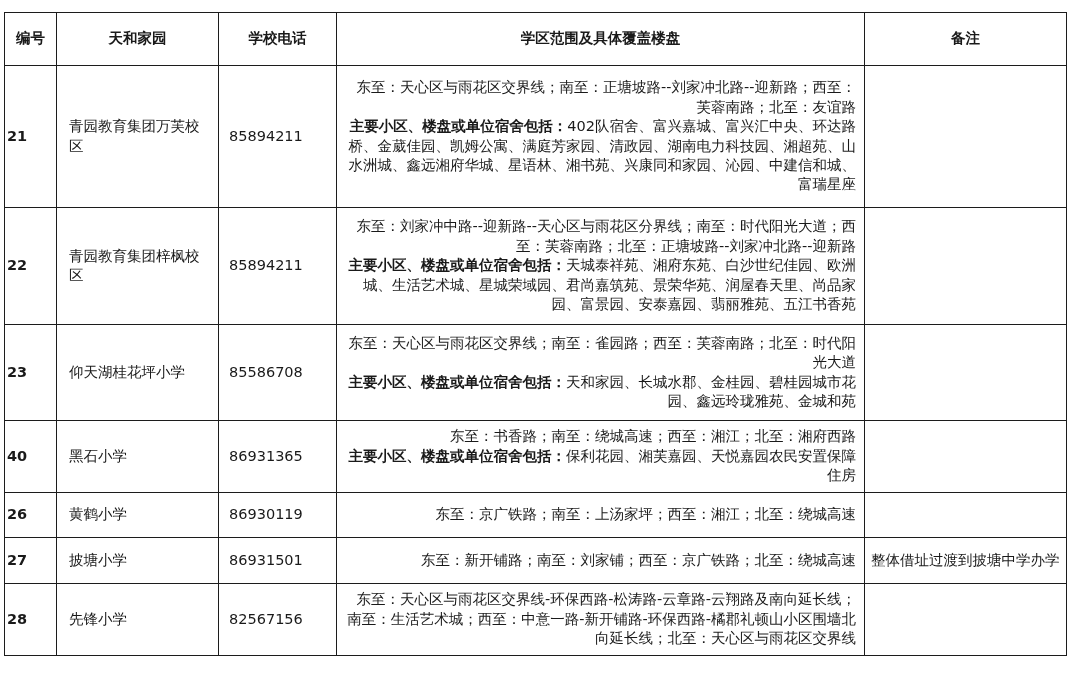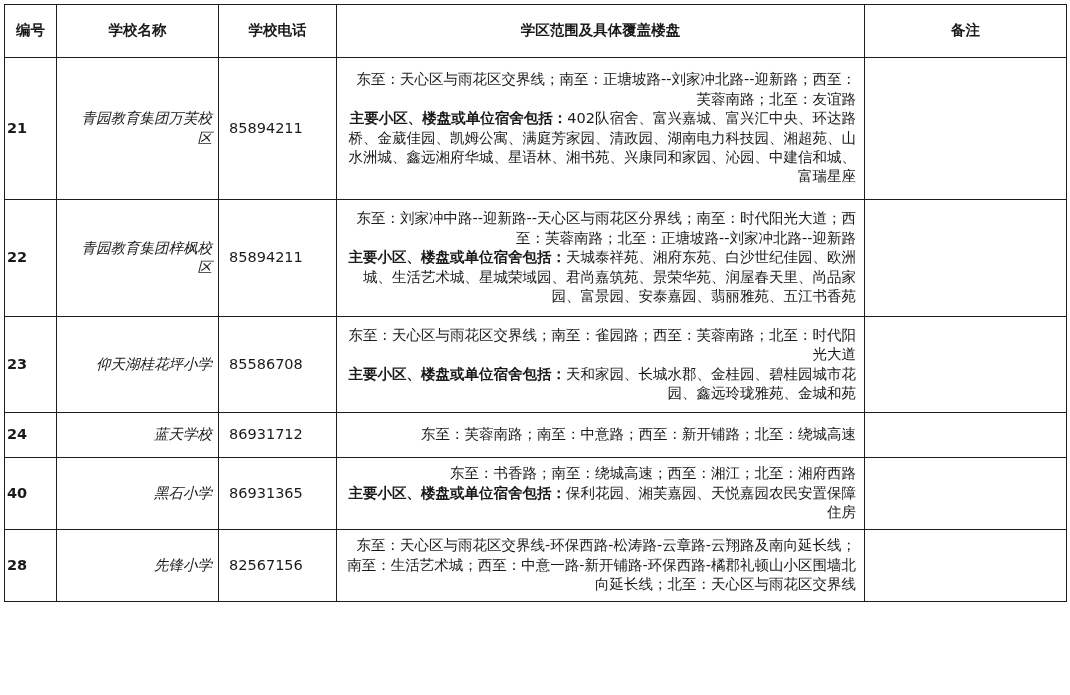--- a/index.html
+++ b/index.html
@@ -4,21 +4,21 @@
 <style>
   html, body {
     margin: 0;
     padding: 0;
     background: #ffffff;
     font-family: "DejaVu Sans", sans-serif;
     color: #1a1a1a;
   }
   .sheet {
     width: 1062px;
-    margin: 4px 4px;
+    margin: 12px 4px;
   }
   table.school-table {
     border-collapse: collapse;
     table-layout: fixed;
     width: 1062px;
     background: #ffffff;
   }
   table.school-table th,
   table.school-table td {
     border: 1.5px solid #1c1c1c;
@@ -32,23 +32,22 @@
     text-align: center;
     height: 48px;
     padding: 2px 4px;
   }
   td.c-id {
     text-align: left;
     font-weight: bold;
     padding: 2px;
   }
   td.c-name {
-    text-align: right;
+    text-align: left;
     padding: 2px 6px 2px 12px;
-    font-style: italic;
   }
   td.c-phone {
     text-align: left;
     padding: 2px 4px 2px 10px;
   }
   td.c-district {
     text-align: right;
     padding: 3px 8px 3px 6px;
     vertical-align: middle;
   }
@@ -78,21 +77,21 @@
     <colgroup>
       <col style="width:52px">
       <col style="width:162px">
       <col style="width:118px">
       <col style="width:528px">
       <col style="width:202px">
     </colgroup>
     <thead>
       <tr>
         <th>编号</th>
-        <th>学校名称</th>
+        <th>天和家园</th>
         <th>学校电话</th>
         <th>学区范围及具体覆盖楼盘</th>
         <th>备注</th>
       </tr>
     </thead>
     <tbody>
 
       <tr class="r21">
         <td class="c-id">21</td>
         <td class="c-name">青园教育集团万芙校区</td>
@@ -119,42 +118,51 @@
         <td class="c-id">23</td>
         <td class="c-name">仰天湖桂花坪小学</td>
         <td class="c-phone">85586708</td>
         <td class="c-district">
           <p>东至：天心区与雨花区交界线；南至：雀园路；西至：芙蓉南路；北至：时代阳光大道</p>
           <p><b class="list-label">主要小区、楼盘或单位宿舍包括：</b><span>天和家园、长城水郡、金桂园、碧桂园城市花园、鑫远玲珑雅苑、金城和苑</span></p>
         </td>
         <td class="c-remark"></td>
       </tr>
 
-      <tr class="r24">
-        <td class="c-id">24</td>
-        <td class="c-name">蓝天学校</td>
-        <td class="c-phone">86931712</td>
-        <td class="c-district">
-          <p>东至：芙蓉南路；南至：中意路；西至：新开铺路；北至：绕城高速</p>
-        </td>
-        <td class="c-remark"></td>
-      </tr>
 
       <tr class="r25">
         <td class="c-id">40</td>
         <td class="c-name">黑石小学</td>
         <td class="c-phone">86931365</td>
         <td class="c-district">
           <p>东至：书香路；南至：绕城高速；西至：湘江；北至：湘府西路</p>
           <p><b class="list-label">主要小区、楼盘或单位宿舍包括：</b><span>保利花园、湘芙嘉园、天悦嘉园农民安置保障住房</span></p>
         </td>
         <td class="c-remark"></td>
       </tr>
 
+      <tr class="r26">
+        <td class="c-id">26</td>
+        <td class="c-name">黄鹤小学</td>
+        <td class="c-phone">86930119</td>
+        <td class="c-district">
+          <p>东至：京广铁路；南至：上汤家坪；西至：湘江；北至：绕城高速</p>
+        </td>
+        <td class="c-remark"></td>
+      </tr>
 
+      <tr class="r27">
+        <td class="c-id">27</td>
+        <td class="c-name">披塘小学</td>
+        <td class="c-phone">86931501</td>
+        <td class="c-district">
+          <p>东至：新开铺路；南至：刘家铺；西至：京广铁路；北至：绕城高速</p>
+        </td>
+        <td class="c-remark">整体借址过渡到披塘中学办学</td>
+      </tr>
 
       <tr class="r28">
         <td class="c-id">28</td>
         <td class="c-name">先锋小学</td>
         <td class="c-phone">82567156</td>
         <td class="c-district">
           <p>东至：天心区与雨花区交界线-环保西路-松涛路-云章路-云翔路及南向延长线；南至：生活艺术城；西至：中意一路-新开铺路-环保西路-橘郡礼顿山小区围墙北向延长线；北至：天心区与雨花区交界线</p>
         </td>
         <td class="c-remark"></td>
       </tr>

